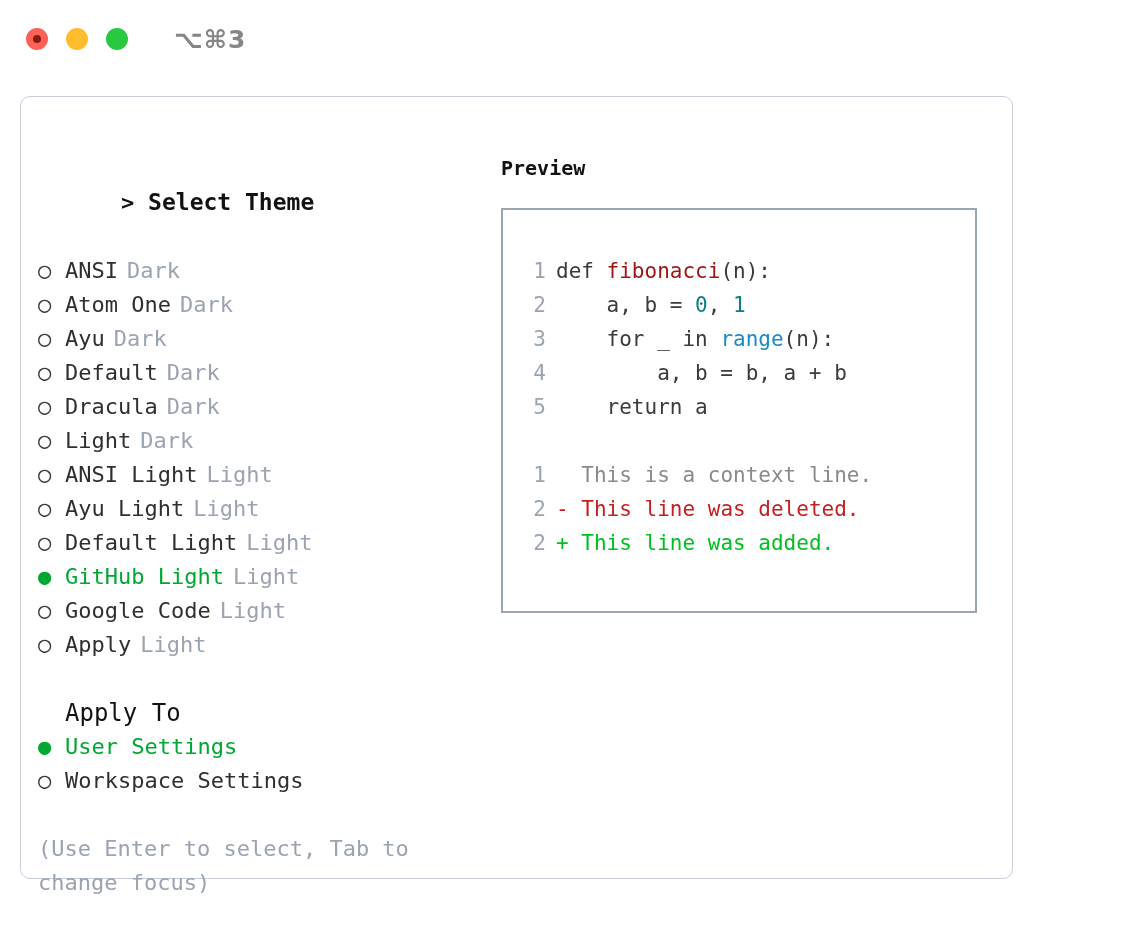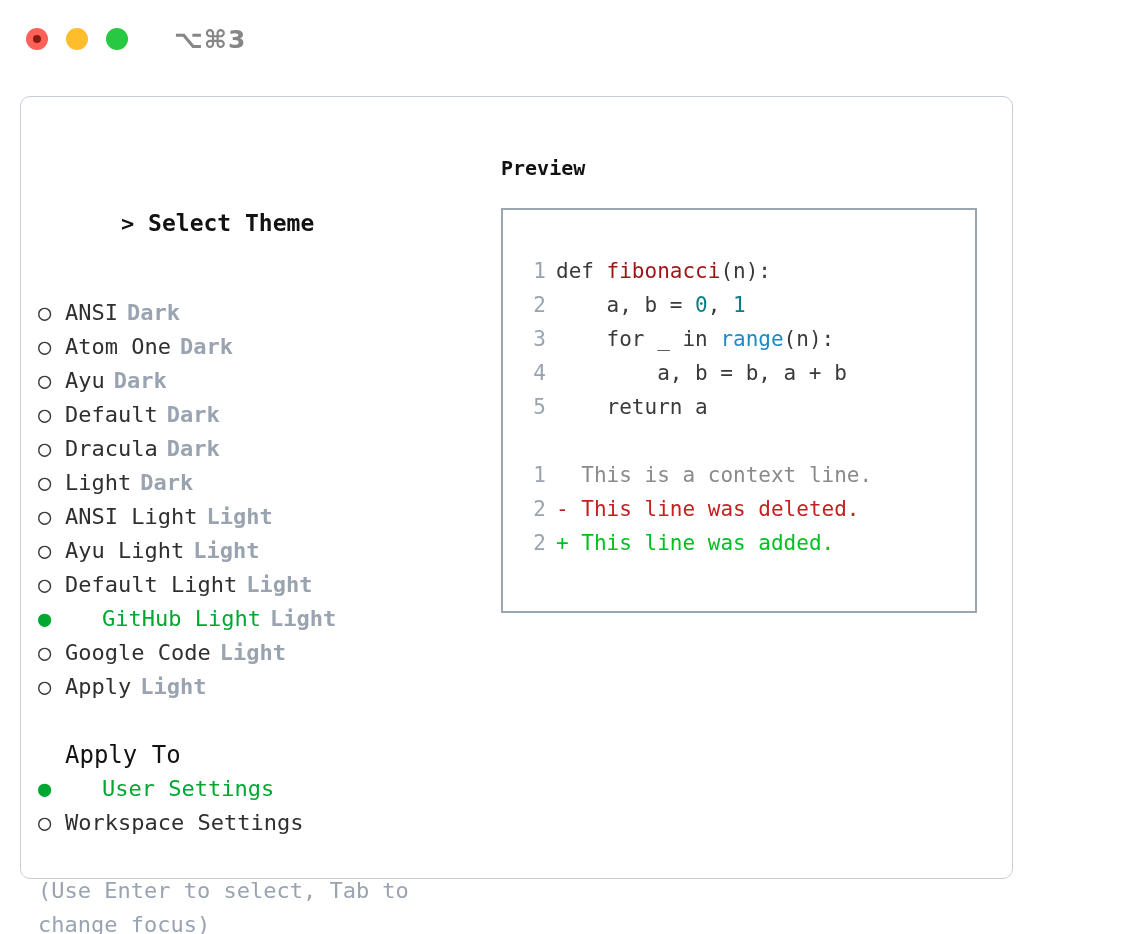--- a/index.html
+++ b/index.html
@@ -73,45 +73,44 @@
   #theme-column {
     position: absolute;
     left: 17px;
     top: 54px;
     width: 460px;
   }
   .header-row {
     font-size: 23px;
     font-weight: bold;
     color: #121212;
-    line-height: 48px;
+    line-height: 34px;
     white-space: pre;
   }
   .opt-row {
     font-size: 22px;
     line-height: 34px;
     color: #3a3a3a;
     white-space: pre;
     display: flex;
     align-items: baseline;
   }
   .marker {
     display: inline-block;
     width: 27px;
     flex: none;
     font-size: 22px;
   }
   .marker.empty-marker { color: #3a3a3a; }
   .marker.filled-marker { color: #00a832; }
   .opt-name { color: #2f2f2f; }
-  .opt-row.selected .opt-name { color: #00a832; margin-left: 37px; }
+  .opt-row.selected .opt-name { color: #00a832; }
   .opt-variant {
     color: #9aa3b0;
     margin-left: 9px;
-    font-weight: bold;
   }
   .section-gap { height: 34px; }
 
   #apply-to-title {
     font-size: 24px;
     line-height: 34px;
     color: #121212;
     padding-left: 27px;
     white-space: pre;
   }

